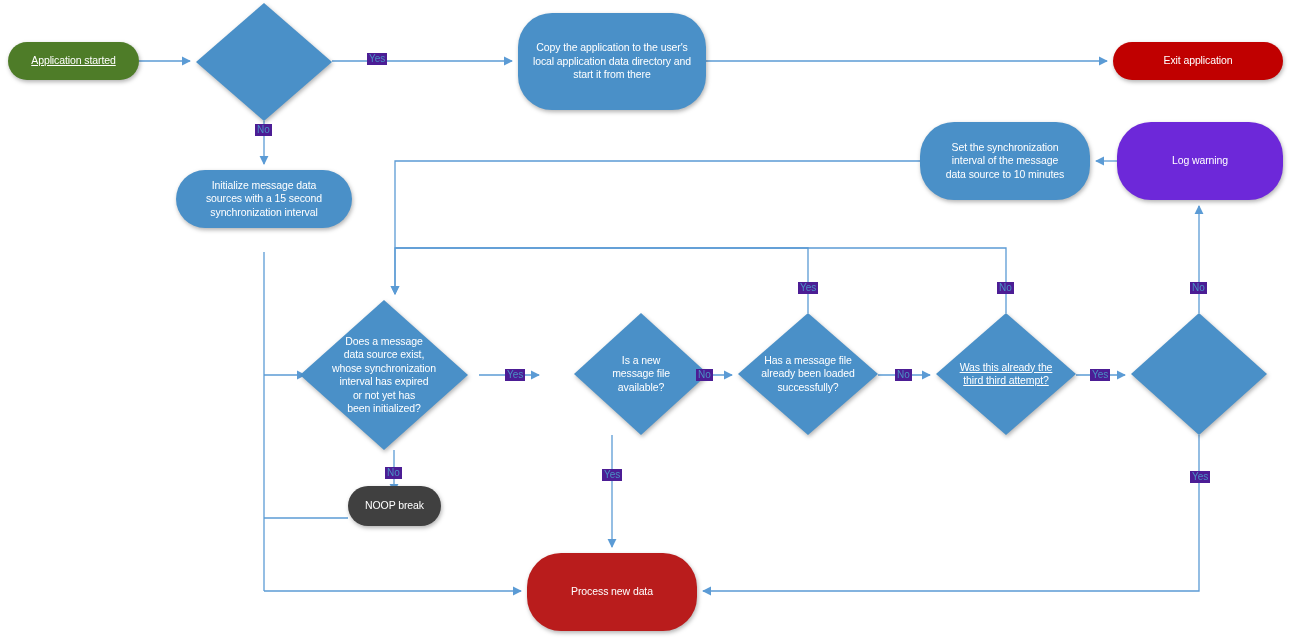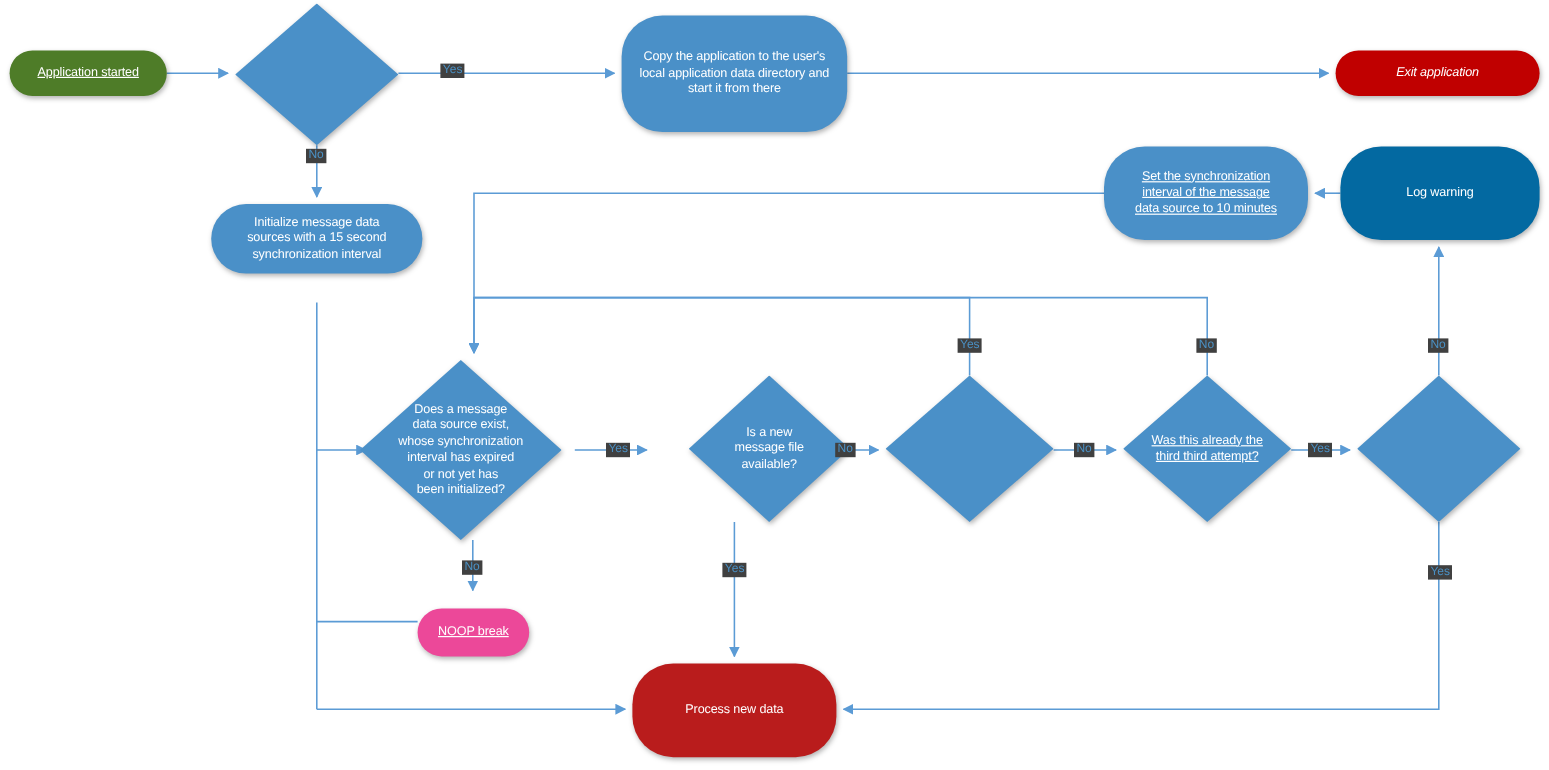--- a/index.html
+++ b/index.html
@@ -65,21 +65,21 @@
   }
   .node.decision .nlabel {
     position: relative;
     z-index: 2;
   }
   .edge-label {
     position: absolute;
     color: #4a90c4;
     font-size: 10px;
     line-height: 12px;
-    background: #404040;
+    background: #4c1d95;
     padding: 0 2px;
     white-space: nowrap;
   }
 </style>
 </head>
 <body>
 
 <div id="canvas">
 
   <svg class="edges" viewBox="0 0 1291 642" xmlns="http://www.w3.org/2000/svg">
@@ -141,37 +141,37 @@
       <polygon points="68,0 136,59 68,118 0,59" fill="#4a90c8"></polygon>
     </svg>
   </div>
 
   <div class="node process" style="left:518px; top:13px; width:188px; height:97px; background:#4a90c8;">
     <span class="nlabel">Copy the application to the user's
 local application data directory and
 start it from there</span>
   </div>
 
-  <div class="node terminator" style="left:1113px; top:42px; width:170px; height:38px; background:#c00000;font-style:italic;">
+  <div class="node terminator" style="left:1113px; top:42px; width:170px; height:38px; background:#c00000;">
     <span class="nlabel">Exit application</span>
   </div>
 
   <div class="node process" style="left:176px; top:170px; width:176px; height:58px; background:#4a90c8;">
     <span class="nlabel">Initialize message data
 sources with a 15 second
 synchronization interval</span>
   </div>
 
-  <div class="node process" style="left:920px; top:122px; width:170px; height:78px; background:#4a90c8;text-decoration:underline;">
+  <div class="node process" style="left:920px; top:122px; width:170px; height:78px; background:#4a90c8;">
     <span class="nlabel">Set the synchronization
 interval of the message
 data source to 10 minutes</span>
   </div>
 
-  <div class="node process" style="left:1117px; top:122px; width:166px; height:78px; background:#0369a1;">
+  <div class="node process" style="left:1117px; top:122px; width:166px; height:78px; background:#6d28d9;">
     <span class="nlabel">Log warning</span>
   </div>
 
   <div class="node decision" style="left:300px; top:300px; width:168px; height:150px;">
     <svg class="dshape" viewBox="0 0 168 150" preserveAspectRatio="none">
       <polygon points="84,0 168,75 84,150 0,75" fill="#4a90c8"></polygon>
     </svg>
     <span class="nlabel">Does a message
 data source exist,
 whose synchronization
@@ -186,37 +186,40 @@
     </svg>
     <span class="nlabel">Is a new
 message  file
 available?</span>
   </div>
 
   <div class="node decision" style="left:738px; top:313px; width:140px; height:122px;">
     <svg class="dshape" viewBox="0 0 140 122" preserveAspectRatio="none">
       <polygon points="70,0 140,61 70,122 0,61" fill="#4a90c8"></polygon>
     </svg>
+    <span class="nlabel">Has a message file
+already been loaded
+successfully?</span>
   </div>
 
   <div class="node decision" style="left:936px; top:313px; width:140px; height:122px;text-decoration:underline;">
     <svg class="dshape" viewBox="0 0 140 122" preserveAspectRatio="none">
       <polygon points="70,0 140,61 70,122 0,61" fill="#4a90c8"></polygon>
     </svg>
     <span class="nlabel">Was this already the
 third third attempt?</span>
   </div>
 
   <div class="node decision" style="left:1131px; top:313px; width:136px; height:122px;">
     <svg class="dshape" viewBox="0 0 136 122" preserveAspectRatio="none">
       <polygon points="68,0 136,61 68,122 0,61" fill="#4a90c8"></polygon>
     </svg>
   </div>
 
-  <div class="node process" style="left:348px; top:507px; width:93px; height:40px; background:#ec4899; border-radius:20px;text-decoration:underline;">
+  <div class="node process" style="left:348px; top:486px; width:93px; height:40px; background:#404040; border-radius:20px;">
     <span class="nlabel">NOOP break</span>
   </div>
 
   <div class="node process" style="left:527px; top:553px; width:170px; height:78px; background:#b91c1c;">
     <span class="nlabel">Process new data</span>
   </div>
 
   <div class="edge-label" style="left:367px; top:53px;">Yes</div>
   <div class="edge-label" style="left:255px; top:124px;">No</div>
   <div class="edge-label" style="left:505px; top:369px;">Yes</div>

